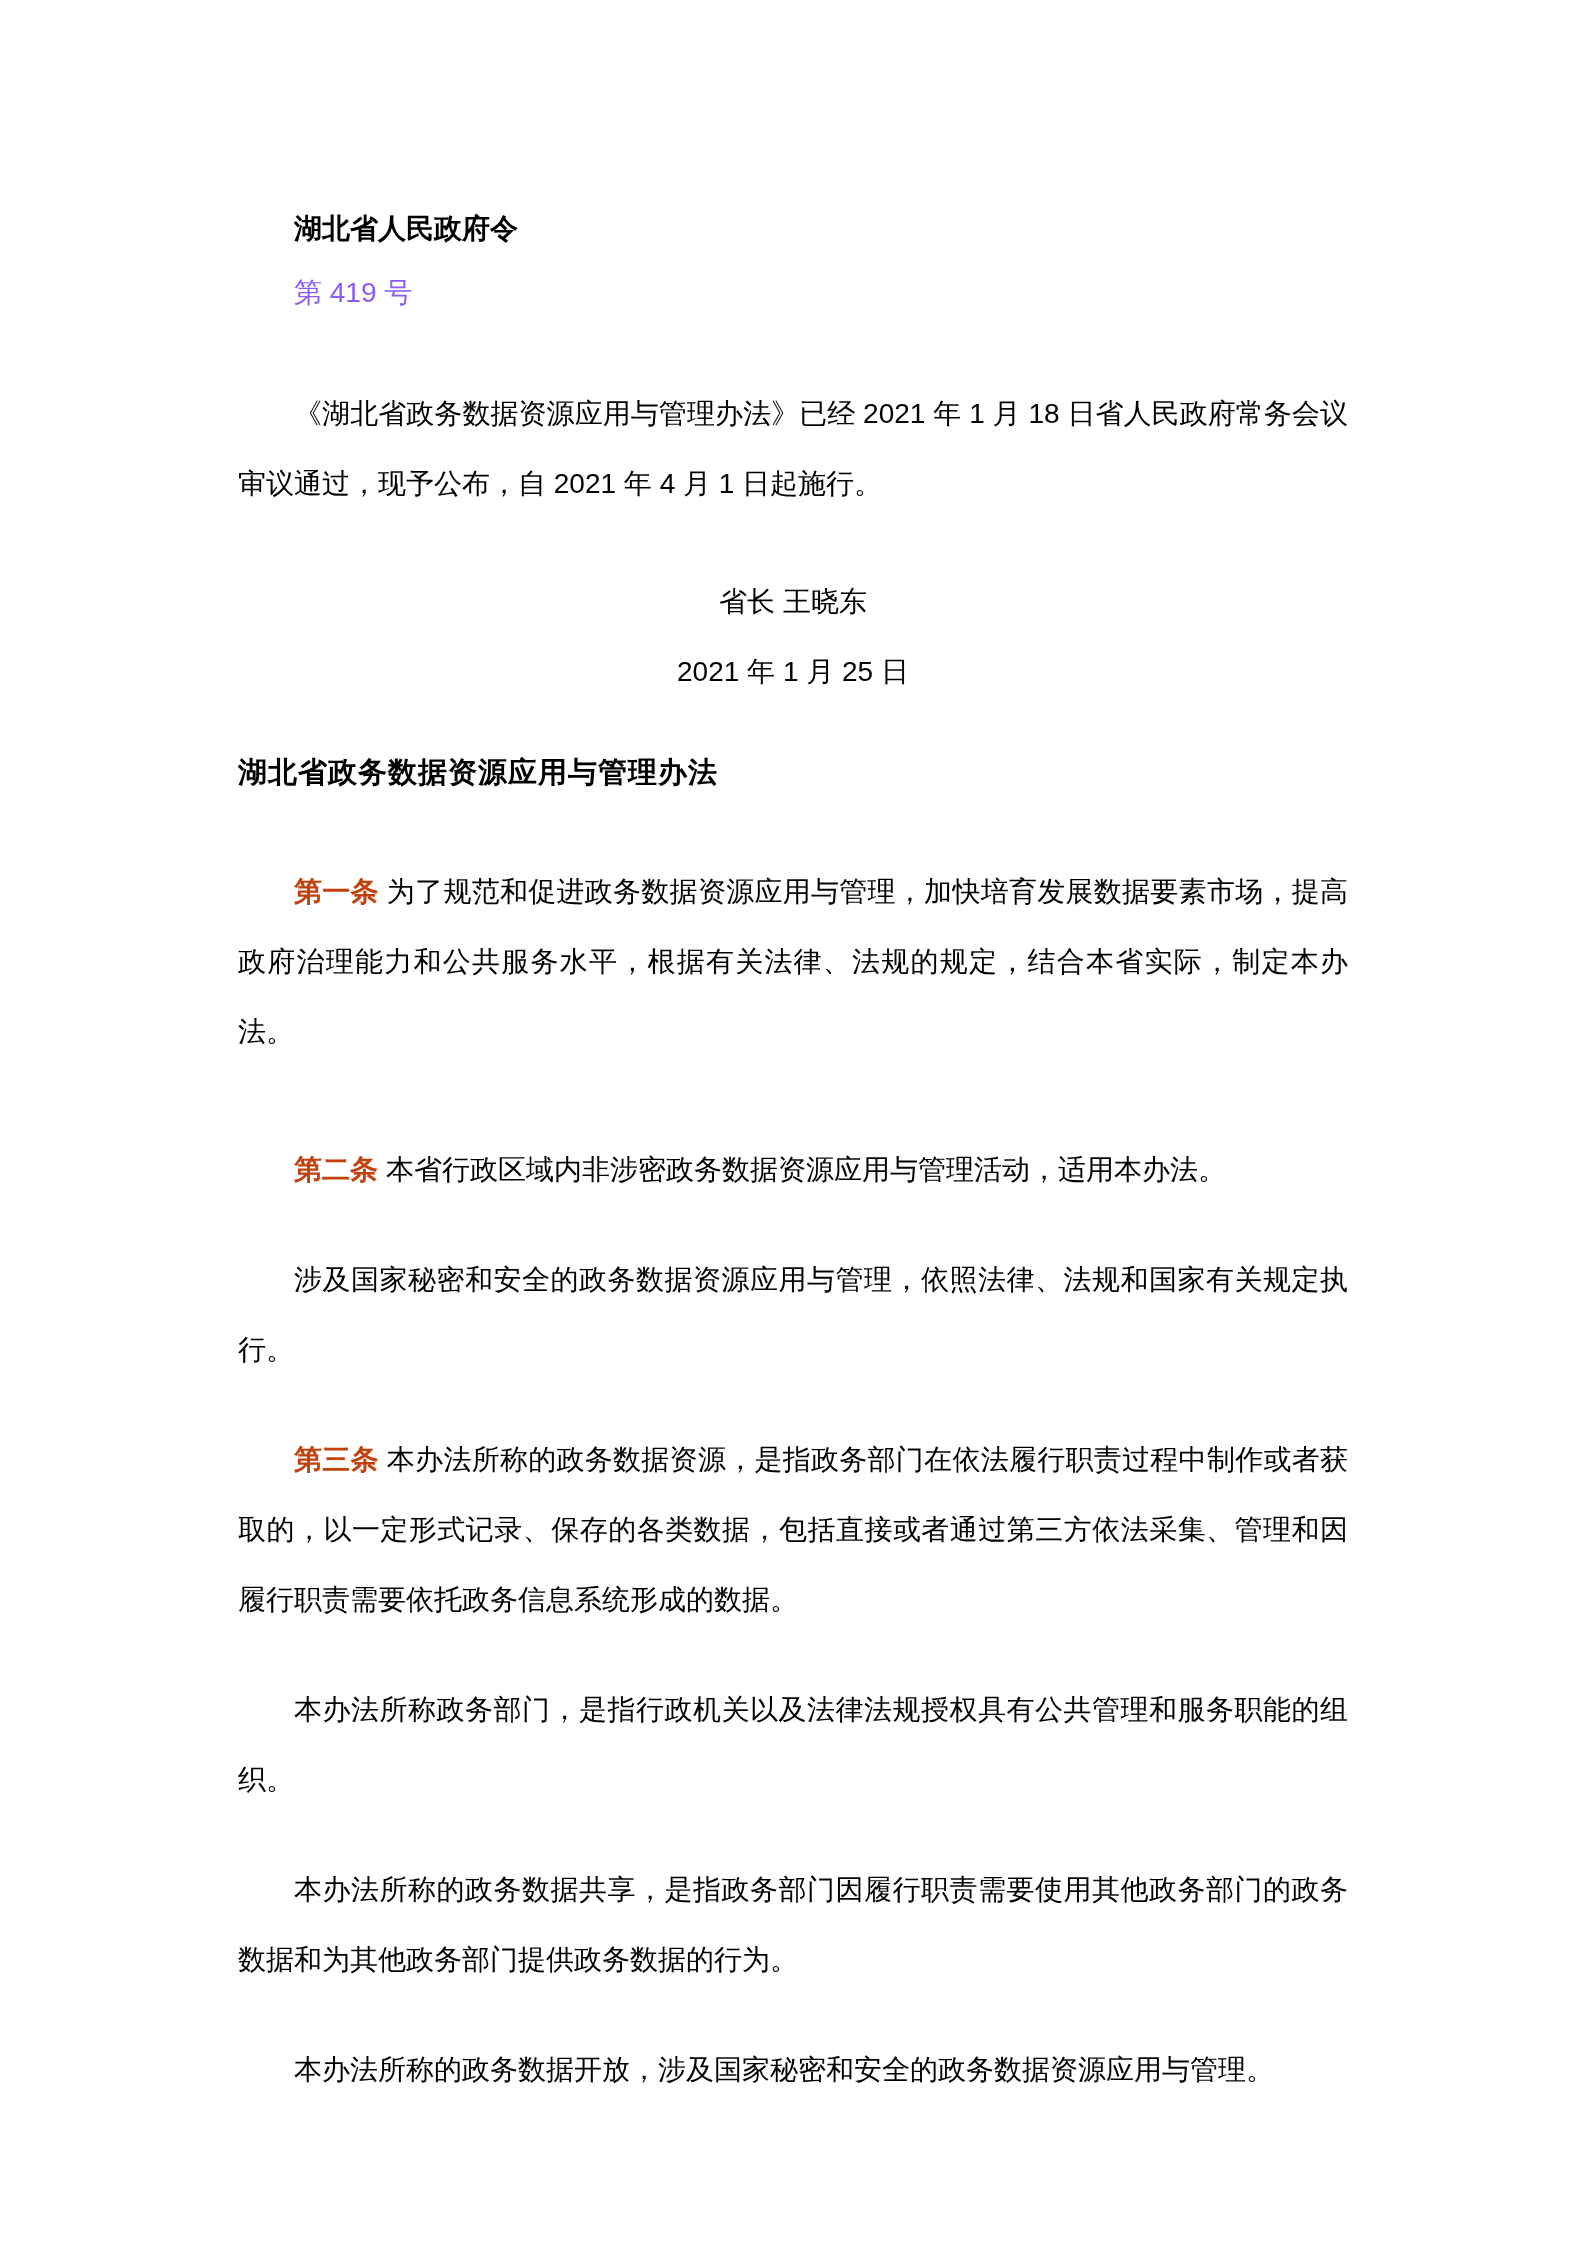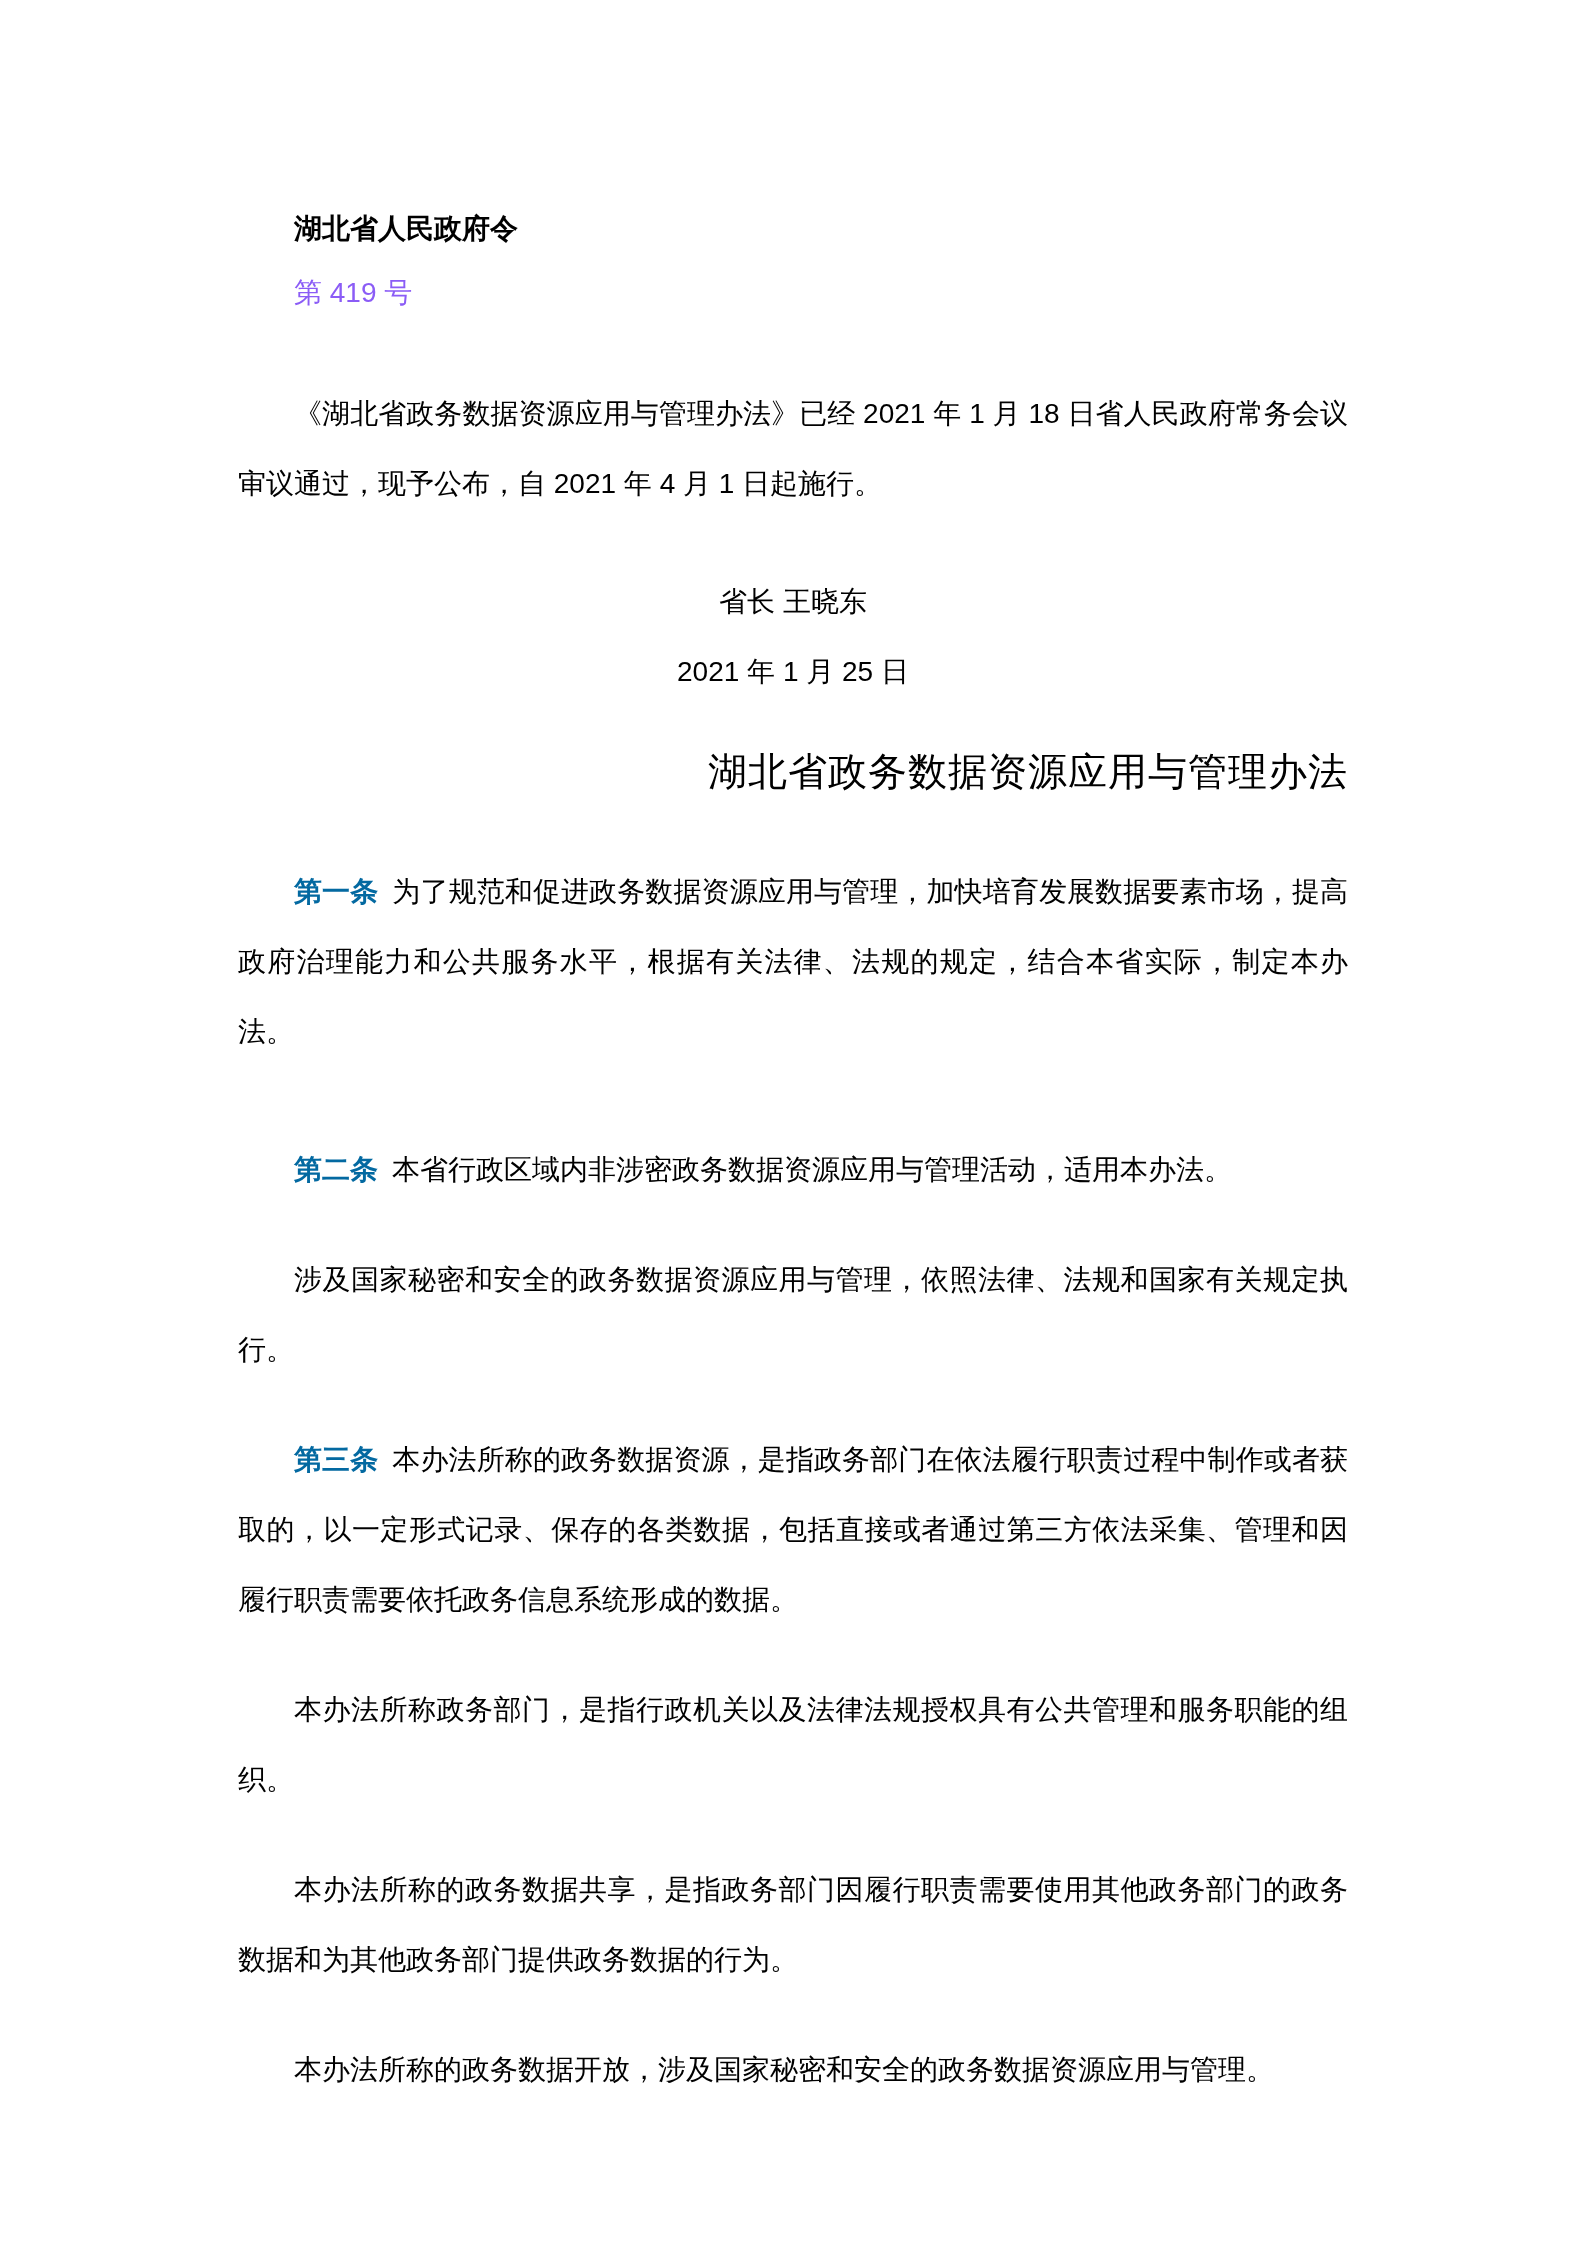--- a/index.html
+++ b/index.html
@@ -32,38 +32,38 @@
     text-indent: 56px;
   }
   .preamble { margin-top: 54px; }
   .signature {
     margin-top: 48px;
     text-align: center;
     line-height: 70px;
   }
   .doc-title {
     margin-top: 20px;
-    font-size: 39px;
-    font-weight: normal;
-    text-align: right;
+    font-size: 29px;
+    font-weight: bold;
+    text-align: left;
     line-height: 90px;
     letter-spacing: 1px;
   }
   .chapter {
     margin-top: 67px;
     font-weight: bold;
     line-height: 70px;
     text-indent: 56px;
   }
   .article { margin-top: 40px; }
   .article.extra-gap { margin-top: 68px; }
   .article-label {
-    color: #0369a1;
+    color: #c2410c;
     font-weight: bold;
-    margin-right: 14px;
+    margin-right: 8px;
   }
 </style>
 </head>
 <body>
 
 <div class="page">
 
   <div class="org-title">湖北省人民政府令</div>
 
   <div class="order-no">第 419 号</div>

